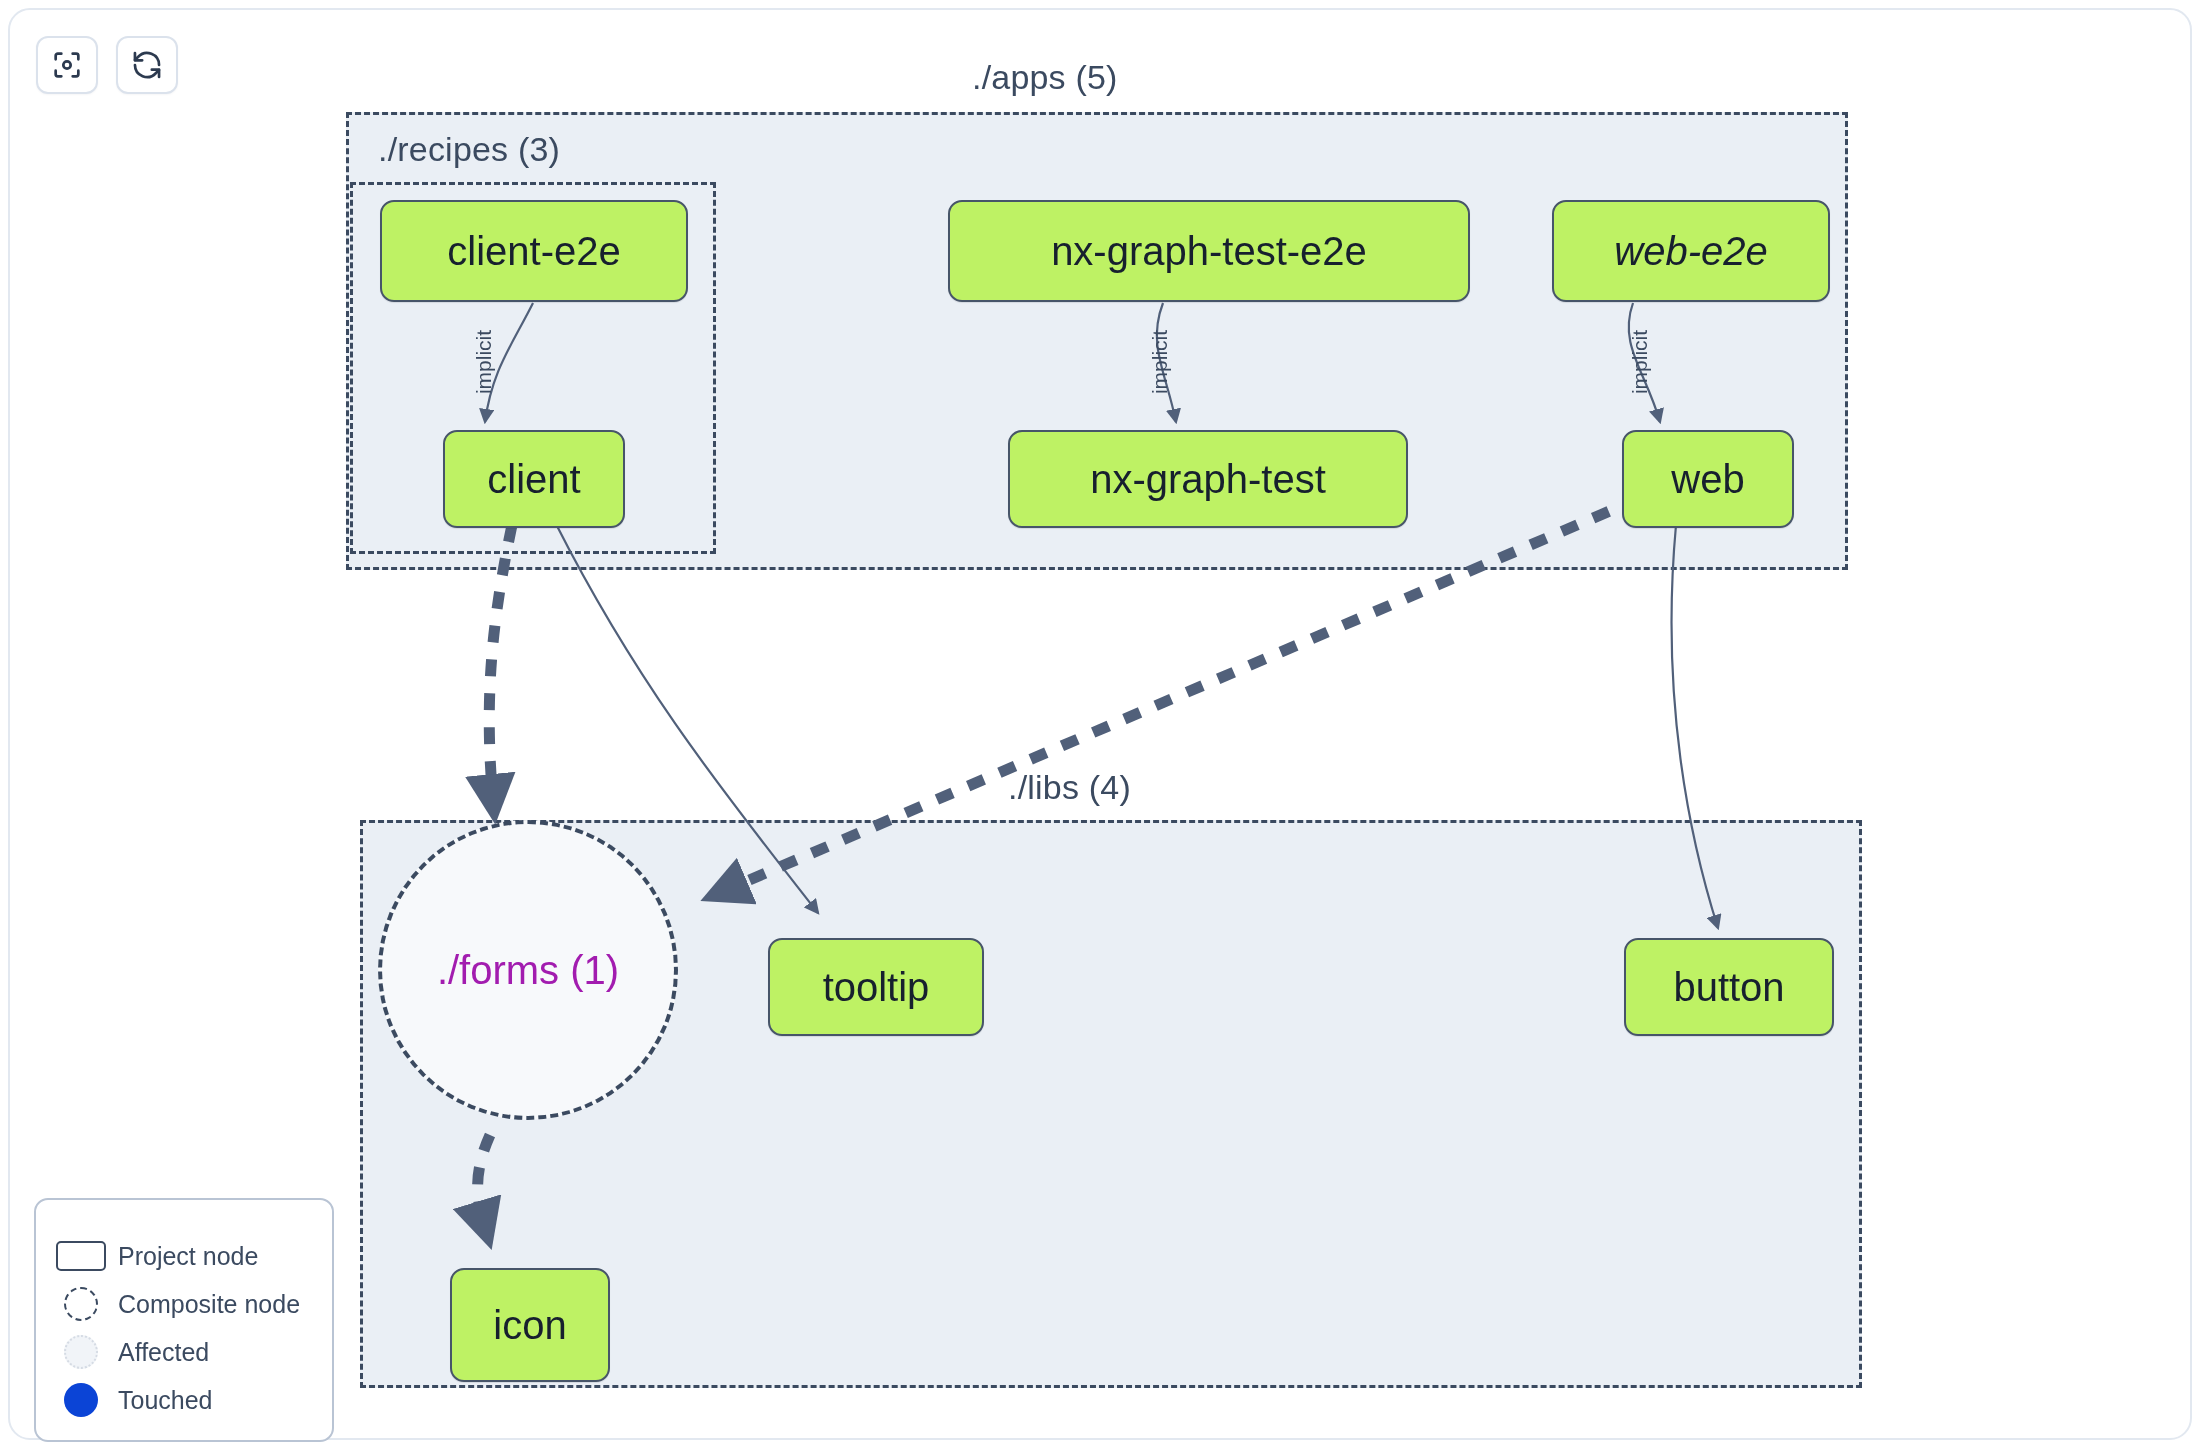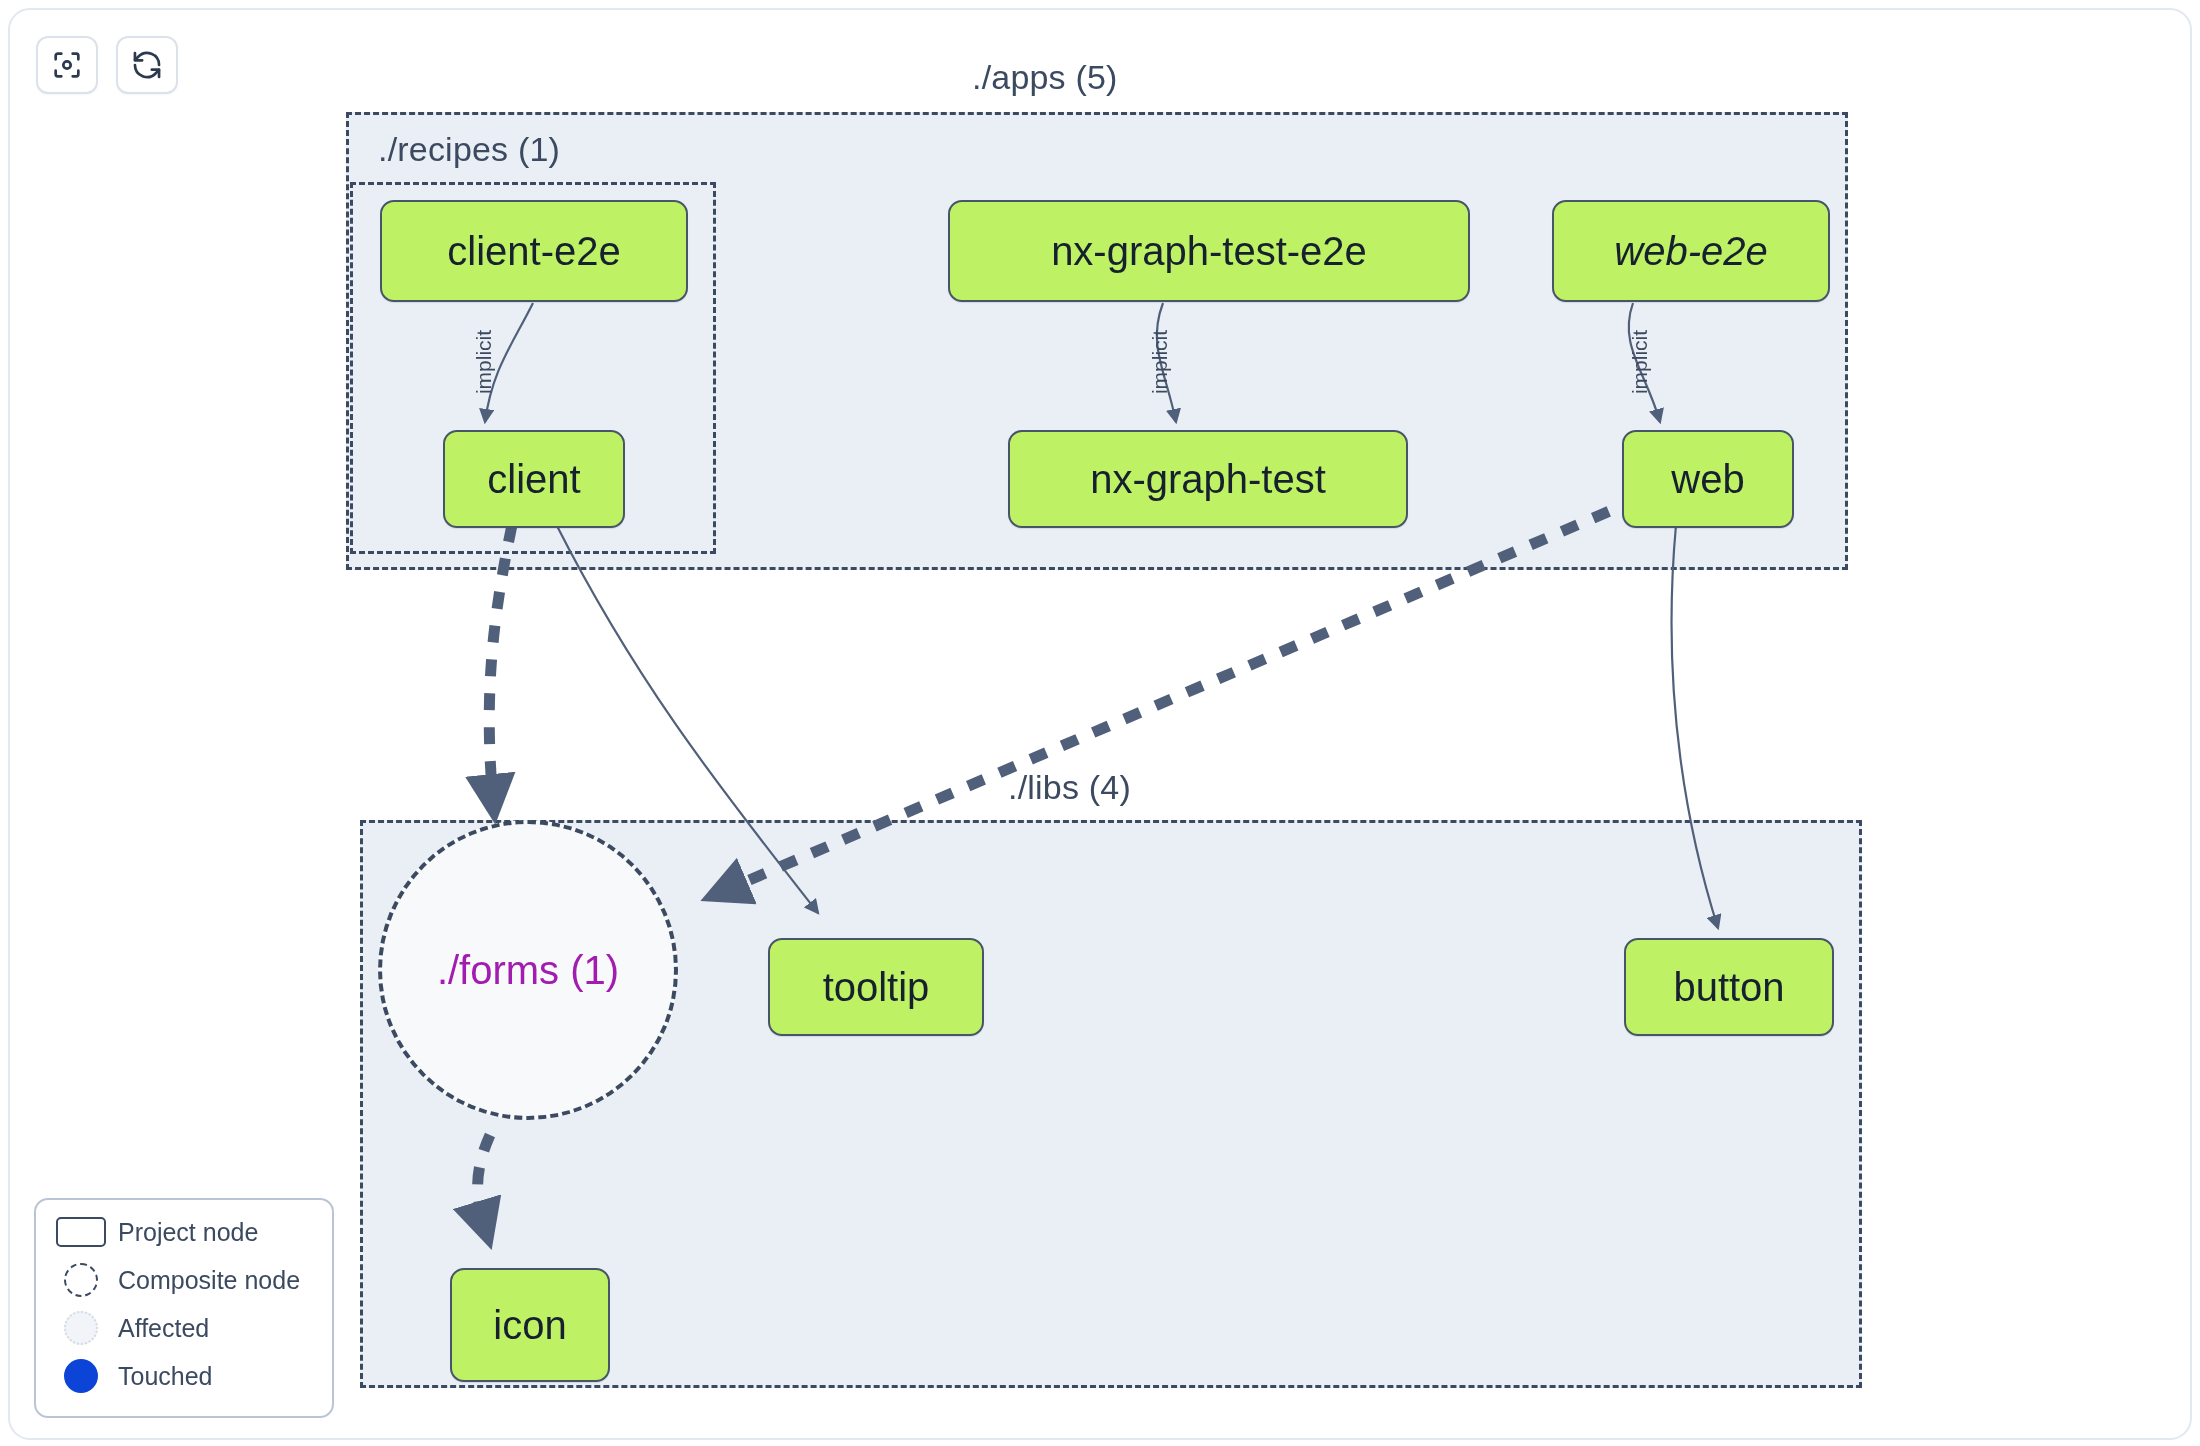--- a/index.html
+++ b/index.html
@@ -122,21 +122,21 @@
   }
 
   
   .legend {
     position: absolute;
     left: 34px; top: 1198px;
     width: 300px;
     background: #ffffff;
     border: 2px solid #b9c4d4;
     border-radius: 14px;
-    padding: 8px 18px 16px 20px;
+    padding: 32px 18px 16px 20px;
     z-index: 50;
   }
   .legend-row {
     display: flex;
     align-items: center;
     height: 48px;
   }
   .legend-mark {
     width: 62px;
     display: flex;
@@ -205,21 +205,21 @@
       </span>
     </div>
   </div>
 
   <div class="graph">
 
     <div class="group-box" style="left:346px; top:112px; width:1502px; height:458px;"></div>
     <div class="group-label" style="left:972px; top:58px;">./apps (5)</div>
 
     <div class="group-box inner" style="left:350px; top:182px; width:366px; height:372px;"></div>
-    <div class="group-label" style="left:378px; top:130px;">./recipes (1)</div>
+    <div class="group-label" style="left:378px; top:130px;">./recipes (3)</div>
 
     <div class="group-box" style="left:360px; top:820px; width:1502px; height:568px;"></div>
     <div class="group-label" style="left:1008px; top:768px;">./libs (4)</div>
 
     <svg class="edges-svg" viewBox="0 0 2200 1446" preserveAspectRatio="none">
       <defs>
         <marker id="arrow-thin" viewBox="0 0 10 10" refX="8.5" refY="5" markerWidth="7" markerHeight="7" orient="auto-start-reverse">
           <path d="M 0 0 L 10 5 L 0 10 z" fill="#51607a"></path>
         </marker>
         <marker id="arrow-thick" viewBox="0 0 10 10" refX="7.5" refY="5" markerWidth="4.6" markerHeight="4.6" orient="auto-start-reverse">

